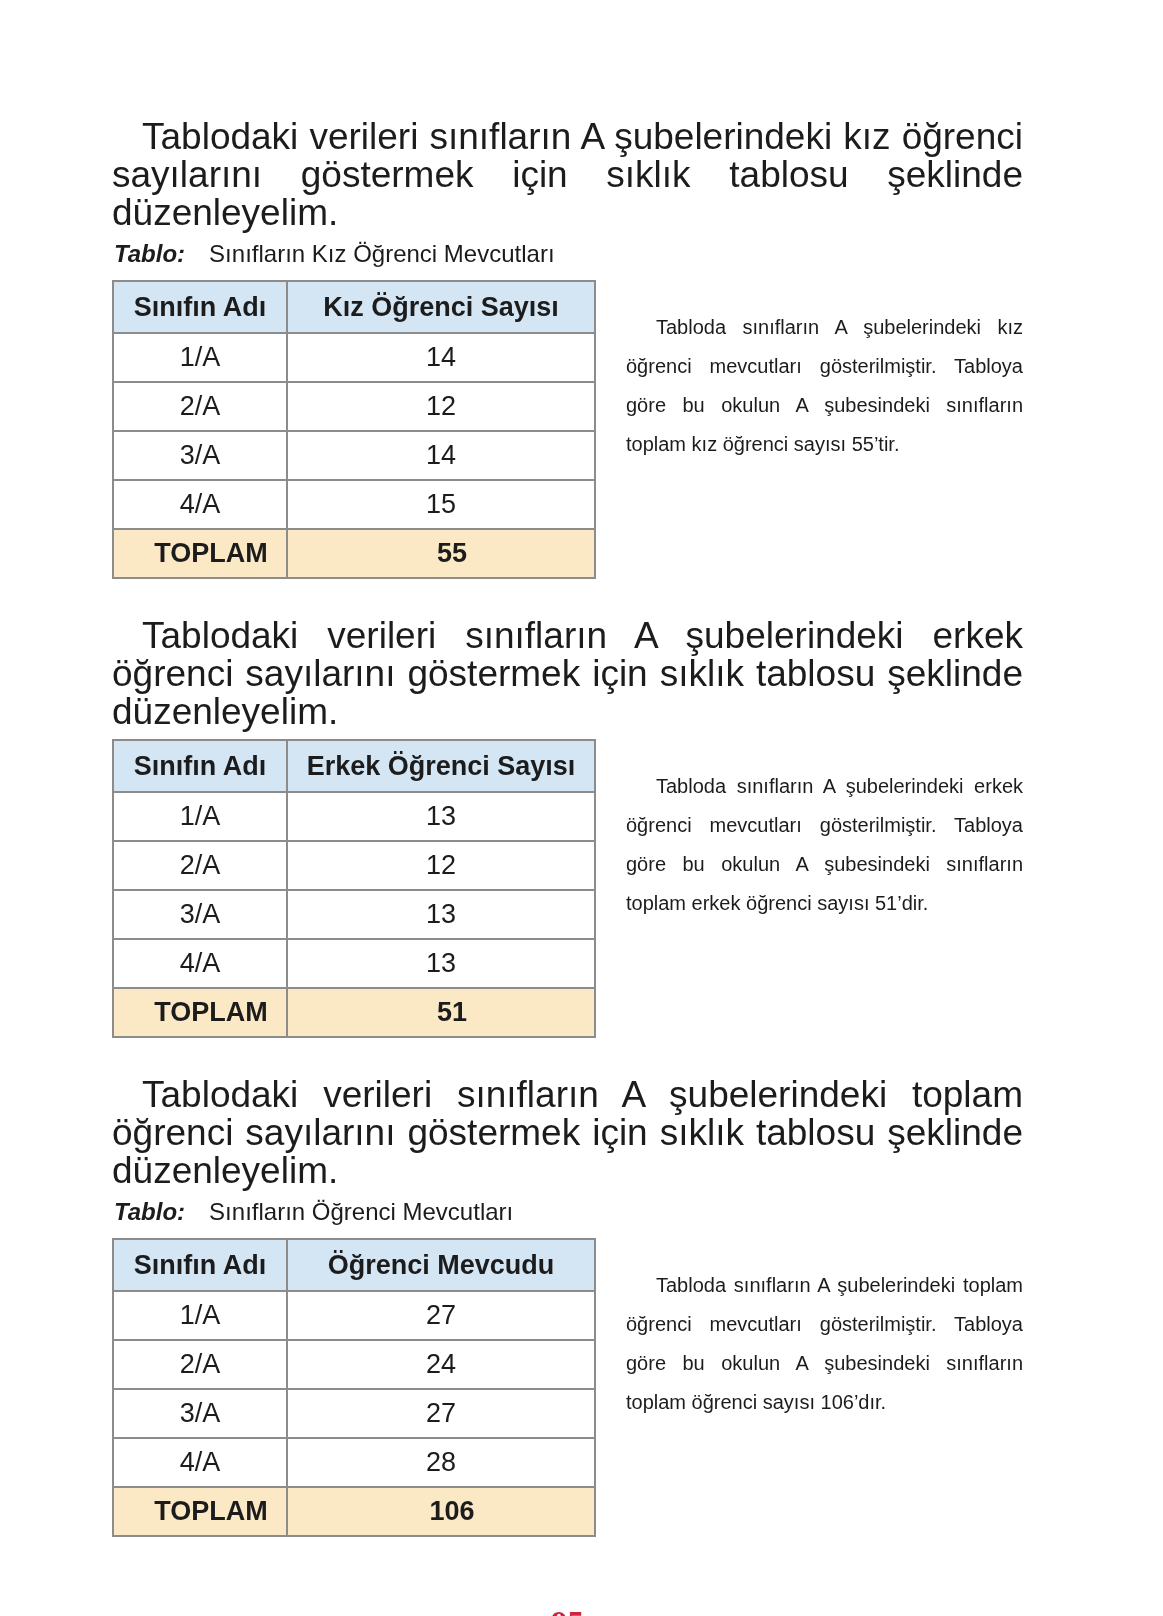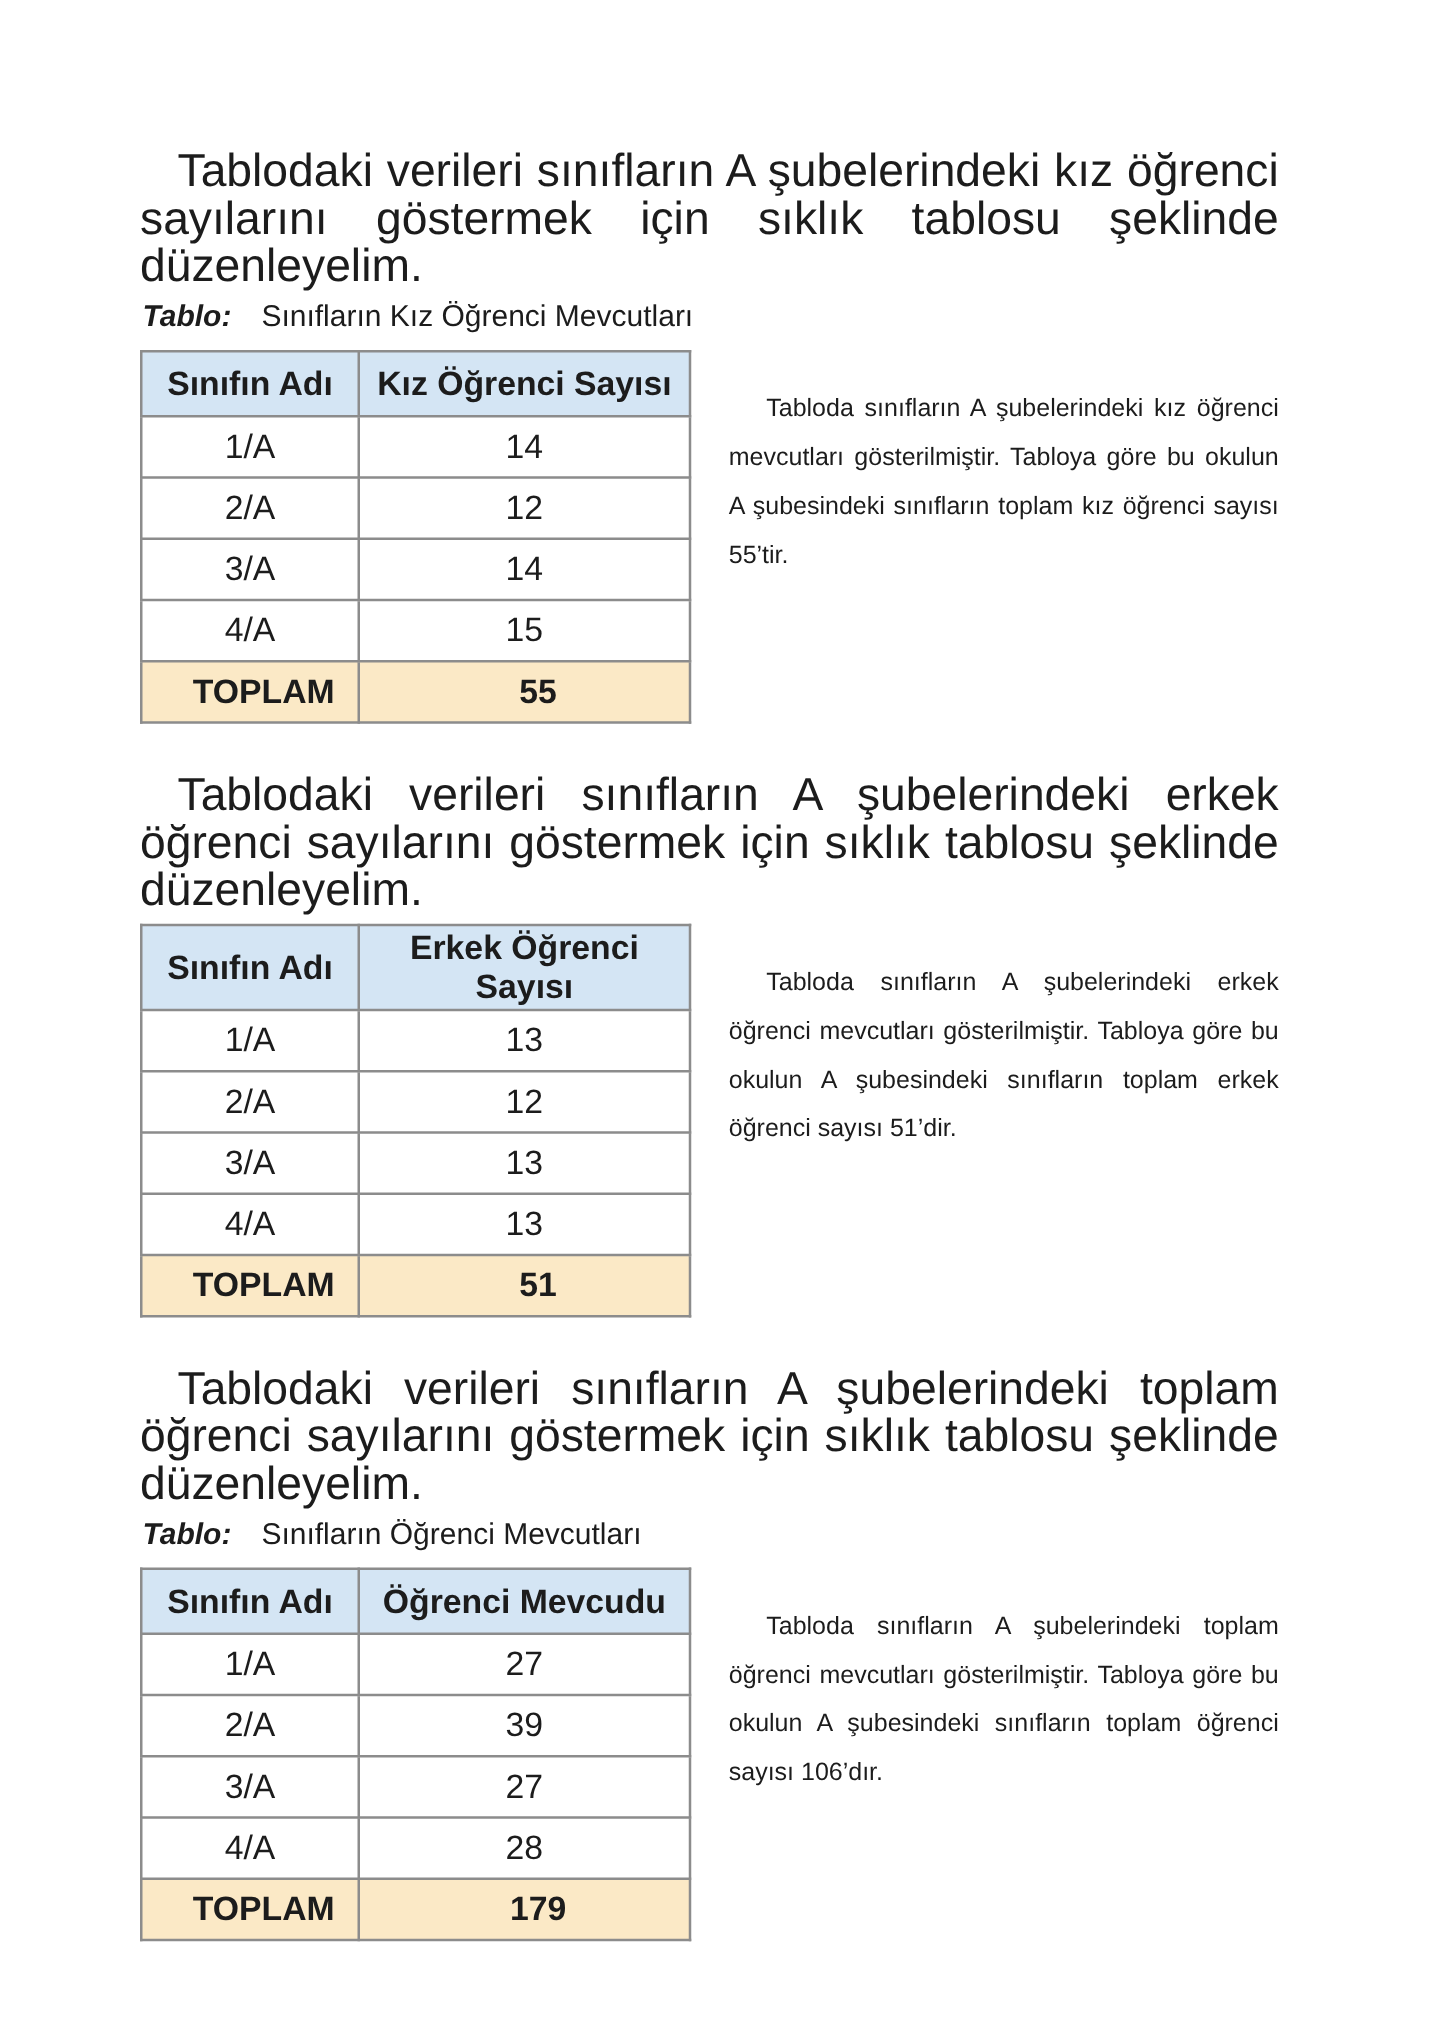--- a/index.html
+++ b/index.html
@@ -33,21 +33,21 @@
     margin-right: 24px;
   }
   .section-row {
     display: flex;
     gap: 30px;
     margin-bottom: 38px;
     align-items: flex-start;
   }
   table.freq-table {
     border-collapse: collapse;
-    width: 441px;
+    width: 484px;
     flex: none;
     table-layout: fixed;
   }
   .freq-table th, .freq-table td {
     border: 2px solid #8c8c8c;
     text-align: center;
     vertical-align: middle;
     font-size: 27px;
     height: 49px;
     padding: 2px 6px;
@@ -168,33 +168,33 @@
             <th>Öğrenci Mevcudu</th>
           </tr>
         </thead>
         <tbody>
           <tr>
             <td class="col-name">1/A</td>
             <td>27</td>
           </tr>
           <tr>
             <td class="col-name">2/A</td>
-            <td>39</td>
+            <td>24</td>
           </tr>
           <tr>
             <td class="col-name">3/A</td>
             <td>27</td>
           </tr>
           <tr>
             <td class="col-name">4/A</td>
             <td>28</td>
           </tr>
           <tr class="total-row">
             <td class="col-name">TOPLAM</td>
-            <td>179</td>
+            <td>106</td>
           </tr>
         </tbody>
       </table>
       <p class="side-text">Tabloda sınıfların A şubelerindeki toplam öğrenci mevcutları gösterilmiştir. Tabloya göre bu okulun A şubesindeki sınıfların toplam öğrenci sayısı 106’dır.</p>
     </div>
   </section>
 
   <div class="page-number">95</div>
 
 </div>

